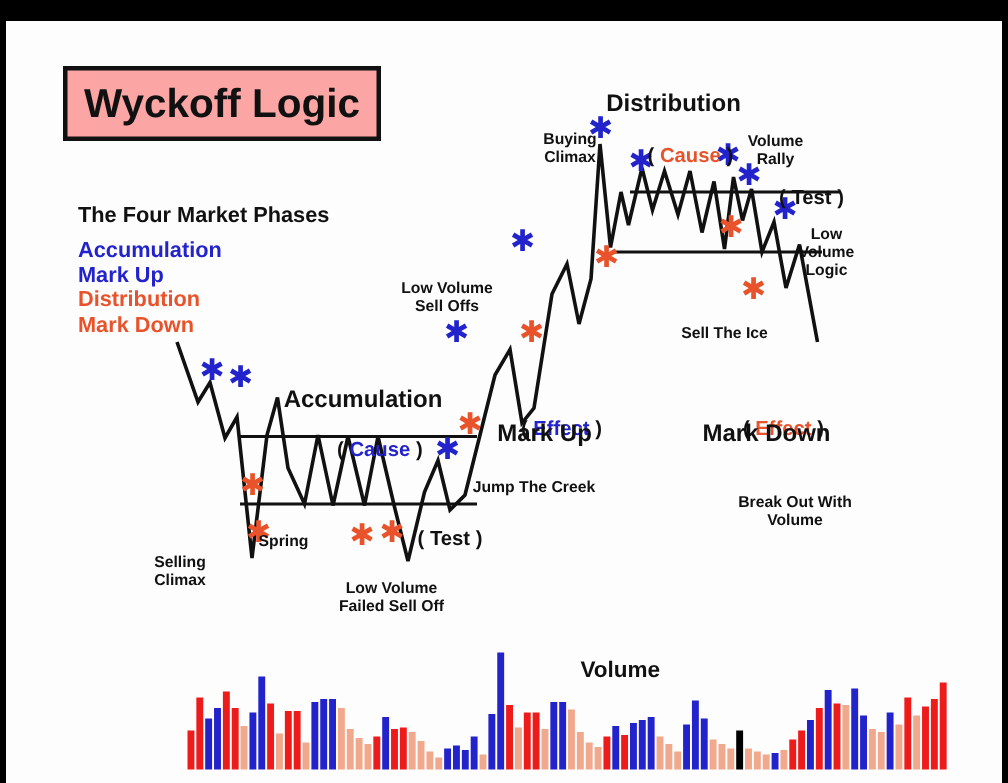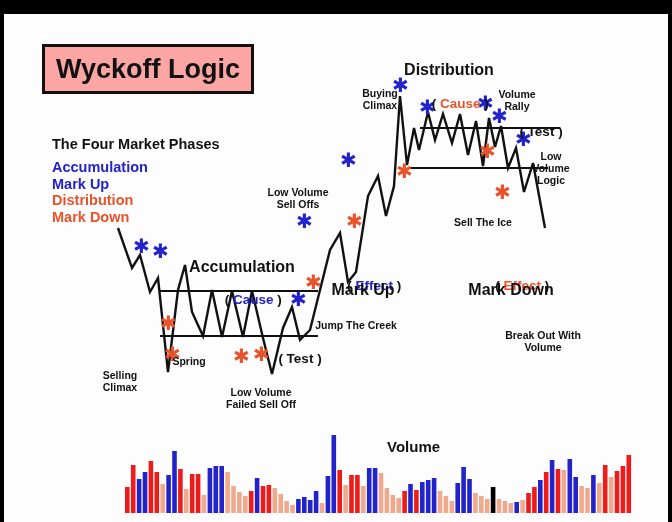--- a/index.html
+++ b/index.html
@@ -170,21 +170,21 @@
 Rally</div>
 
     <div class="abs lbl-md" style="left:508px; top:110px; width:58px;">( Test )</div>
 
     <div class="abs lbl" style="left:523px; top:136px; width:48px;">Low
 Volume
 Logic</div>
 
     <div class="abs lbl" style="left:437px; top:202px; width:84px;">Sell The Ice</div>
 
-    <div class="abs lbl" style="left:487px; top:315px; width:104px;">Break Out With
+    <div class="abs lbl" style="left:474px; top:315px; width:104px;">Break Out With
 Volume</div>
 
     <div id="volume-title" class="abs">Volume</div>
     <svg id="vol-svg" width="664" height="508">
       <g id="vol-bars">
           <rect x="121.00" y="473.00" width="4.6" height="26" fill="#EE1B1B"></rect>
           <rect x="126.90" y="451.00" width="4.6" height="48" fill="#EE1B1B"></rect>
           <rect x="132.80" y="465.00" width="4.6" height="34" fill="#2323CC"></rect>
           <rect x="138.70" y="458.00" width="4.6" height="41" fill="#2323CC"></rect>
           <rect x="144.60" y="447.00" width="4.6" height="52" fill="#EE1B1B"></rect>

